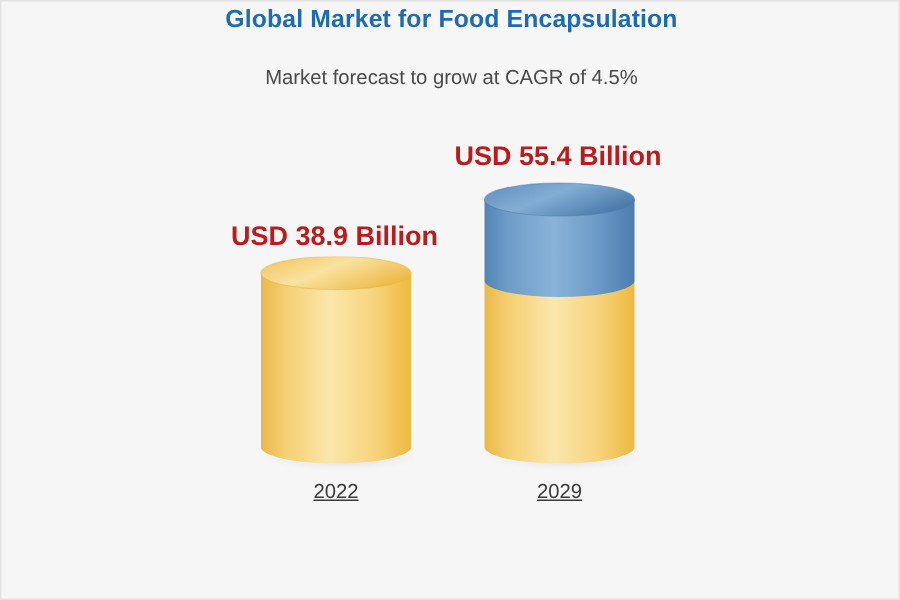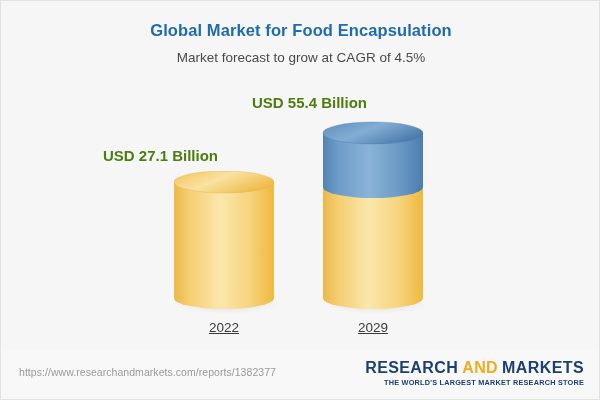--- a/index.html
+++ b/index.html
@@ -23,53 +23,54 @@
     border: 1px solid #e2e2e2;
     overflow: hidden;
   }
 
   
   #header {
     position: absolute;
     top: 0; left: 0;
     width: 600px;
     text-align: center;
-    padding-top: 19px;
+    padding-top: 2px;
   }
   #chart-title {
     font-size: 16.5px;
     font-weight: bold;
     color: #1f6bb0;
     letter-spacing: 0.1px;
     line-height: 20px;
   }
   #chart-subtitle {
-    margin-top: 9px;
+    margin-top: 20px;
     font-size: 13.5px;
     color: #4a4a4a;
     line-height: 17px;
   }
 
   
   #plot {
     position: absolute;
     top: 0; left: 0;
     width: 600px;
     height: 348px;
   }
 
   .bar-group {
     position: absolute;
   }
   .bar-label {
     position: absolute;
     width: 240px;
-    font-size: 15px;
-    font-weight: bold;
-    color: #4d7c0f;
+    text-align: center;
+    font-size: 18px;
+    font-weight: bold;
+    color: #b91c1c;
     white-space: nowrap;
   }
   .cat-label {
     position: absolute;
     width: 240px;
     text-align: center;
     font-size: 13.5px;
     color: #3a3a3a;
     text-decoration: underline;
   }
@@ -123,21 +124,21 @@
 <div id="card">
 
   <div id="header">
     <div id="chart-title">Global Market for Food Encapsulation</div>
     <div id="chart-subtitle">Market forecast to grow at CAGR of 4.5%</div>
   </div>
 
   <div id="plot">
 
     <div class="bar-group">
-      <div class="bar-label" style="left:102px; top:146px;">USD 27.1 Billion</div>
+      <div class="bar-label" style="left:102px; top:146px;">USD 38.9 Billion</div>
 
       <svg class="cyl-svg" style="left:171px; top:170px;" width="104" height="144" viewBox="0 0 104 144">
         <defs>
           <linearGradient id="gYellowBody" x1="0" y1="0" x2="1" y2="0">
             <stop offset="0" stop-color="#eab94a"></stop>
             <stop offset="0.16" stop-color="#f5cf72"></stop>
             <stop offset="0.46" stop-color="#fbe6ab"></stop>
             <stop offset="0.74" stop-color="#f7d580"></stop>
             <stop offset="1" stop-color="#eeb93f"></stop>
           </linearGradient>
@@ -198,21 +199,14 @@
         <path d="M 2 15 L 2 69 A 50 11 0 0 0 102 69 L 102 15 Z" fill="url(#gBlueBody)"></path>
         <ellipse cx="52" cy="15" rx="50" ry="11" fill="url(#gBlueTop)"></ellipse>
         <ellipse cx="52" cy="15" rx="50" ry="11" fill="none" stroke="#4c7cad" stroke-width="0.7" stroke-opacity="0.5"></ellipse>
       </svg>
 
       <div class="cat-label" style="left:252px; top:319px;">2029</div>
     </div>
 
   </div>
 
-  <div id="footer">
-    <div id="footer-url">https://www.researchandmarkets.com/reports/1382377</div>
-    <div id="logo">
-      <div id="logo-main"><span class="logo-dark">RESEARCH</span><span class="logo-gold" style="margin:0 4px;">AND</span><span class="logo-dark">MARKETS</span></div>
-      <div id="logo-tag">THE WORLD'S LARGEST MARKET RESEARCH STORE</div>
-    </div>
-  </div>
 
 </div>
 
 </body></html>

